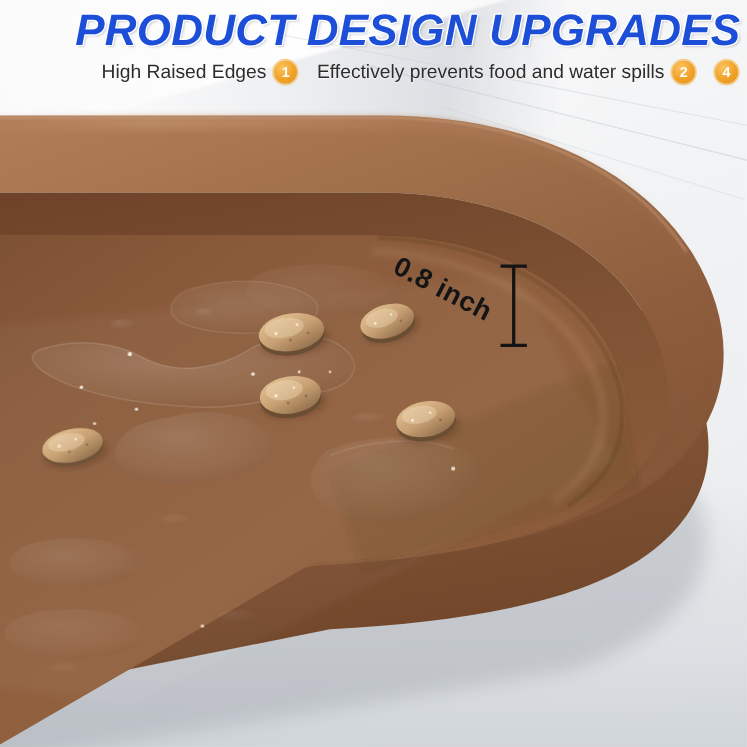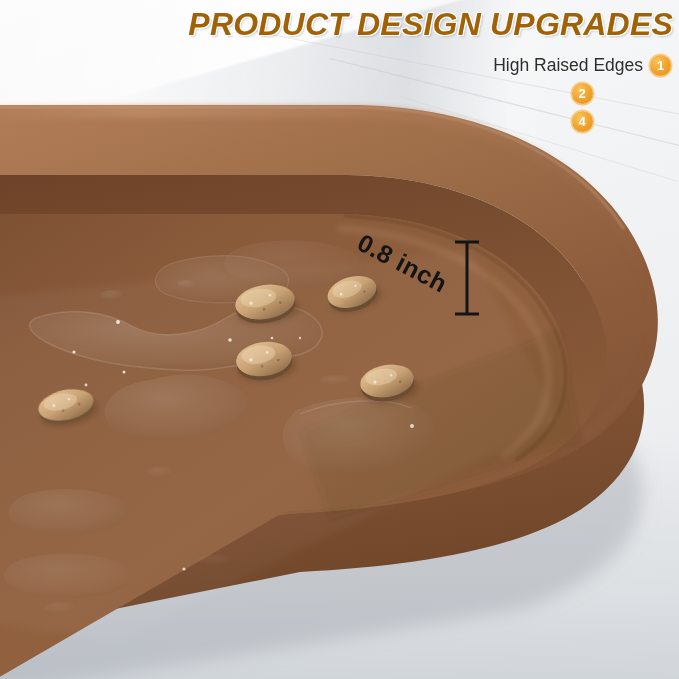--- a/index.html
+++ b/index.html
@@ -66,47 +66,47 @@
     pointer-events: none;
   }
 
   
   .headline {
     position: absolute;
     left: 0;
     right: 6px;
     top: 6px;
     text-align: right;
-    font-size: 32px;
+    font-size: 40px;
     font-weight: 700;
     font-style: italic;
     letter-spacing: 0.2px;
-    color: #a16207;
+    color: #1d4ed8;
     white-space: nowrap;
     text-shadow:
       1px 0 0 #ffffff,
       -1px 0 0 #ffffff,
       0 1px 0 #ffffff,
       0 -1px 0 #ffffff,
       1px 1px 0 #ffffff,
       -1px -1px 0 #ffffff,
       1px -1px 0 #ffffff,
       -1px 1px 0 #ffffff,
       2px 2px 2px rgba(120,130,150,0.35);
   }
 
   
   .bullets {
     position: absolute;
     right: 8px;
     top: 52px;
     display: flex;
-    flex-direction: column;
-    align-items: center;
-    gap: 2px;
+    flex-direction: row;
+    align-items: flex-start;
+    gap: 18px;
   }
   .bullet-row {
     display: flex;
     align-items: center;
     justify-content: flex-end;
     gap: 7px;
     height: 26px;
   }
   .bullet-text {
     font-size: 17.5px;
@@ -399,20 +399,21 @@
   <div class="bullets">
 
     <div class="bullet-row">
       <span class="bullet-text">High Raised Edges</span>
       <span class="badge">
         <span>1</span>
       </span>
     </div>
 
     <div class="bullet-row">
+      <span class="bullet-text">Effectively prevents food and water spills</span>
       <span class="badge">
         <span>2</span>
       </span>
     </div>
 
 
     <div class="bullet-row">
       <span class="badge">
         <span>4</span>
       </span>

